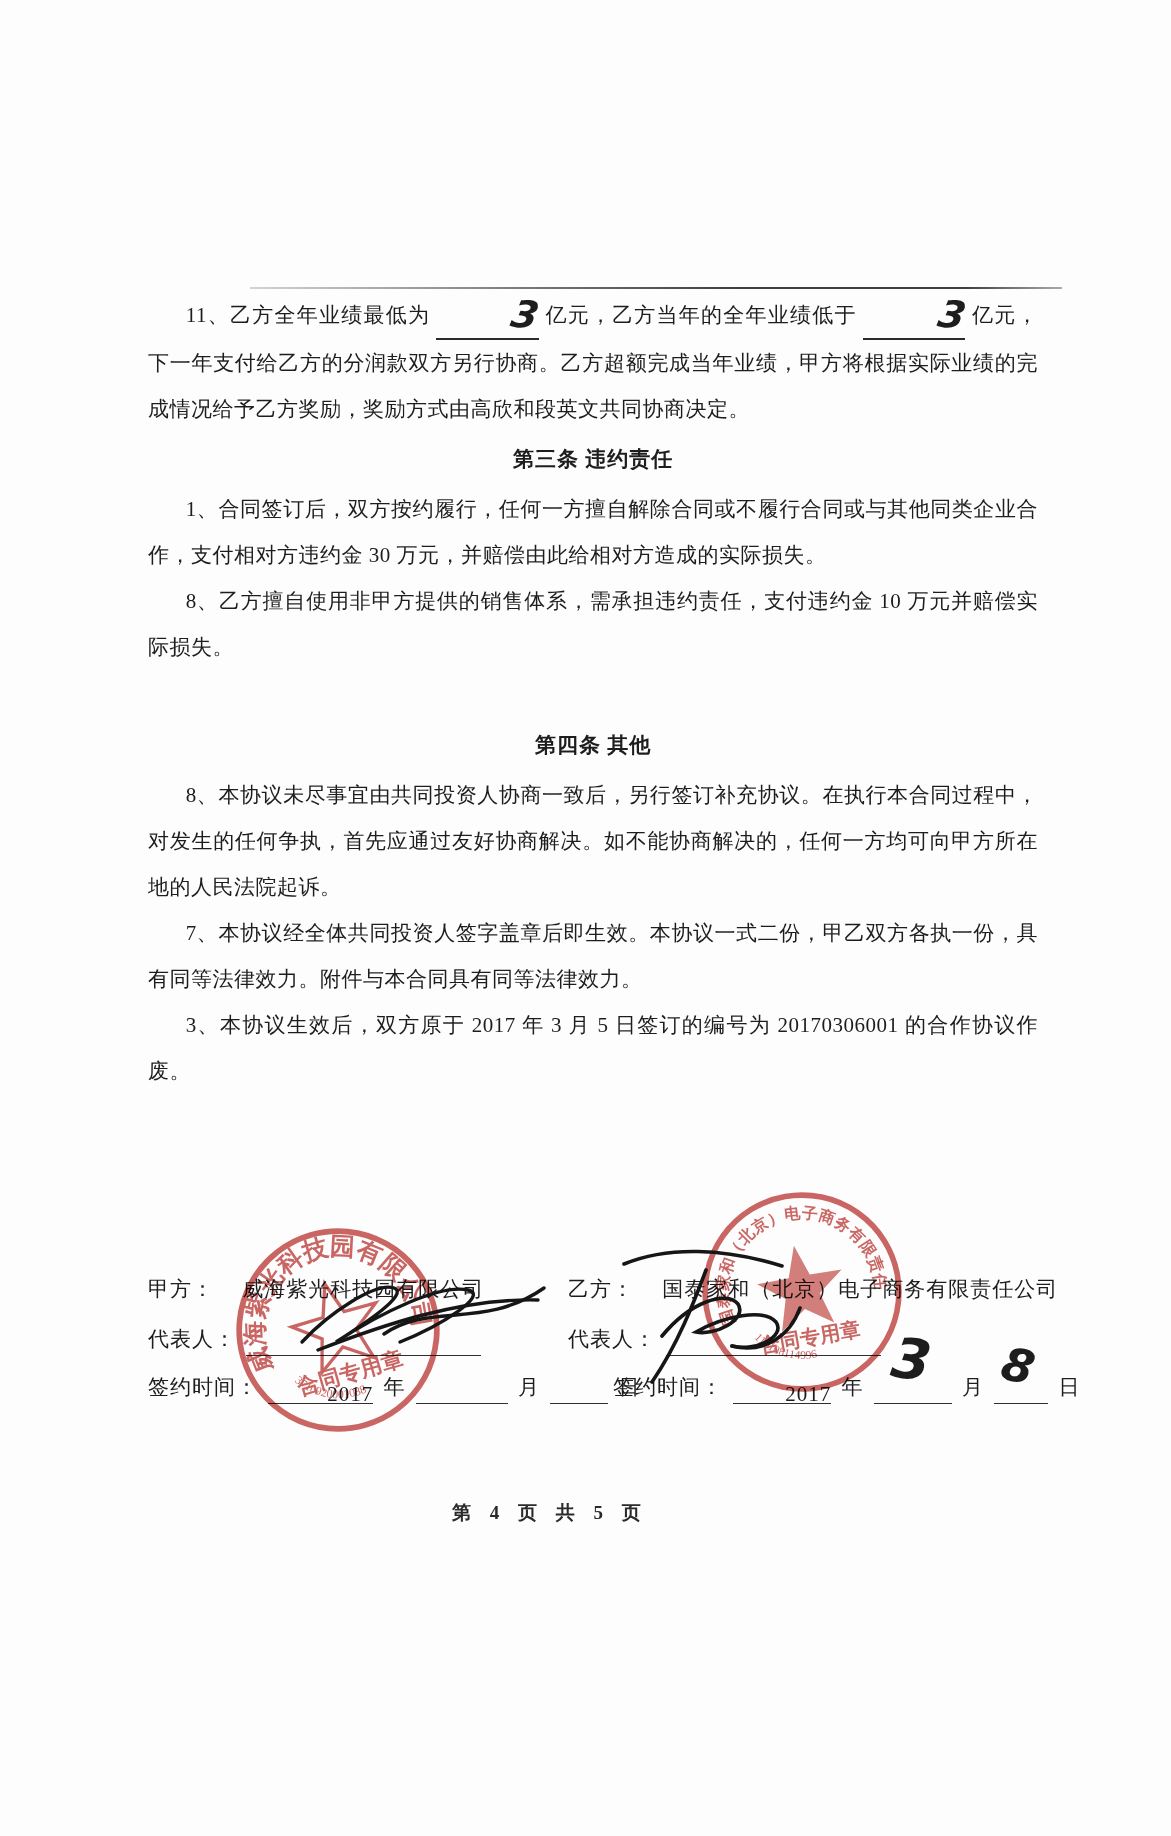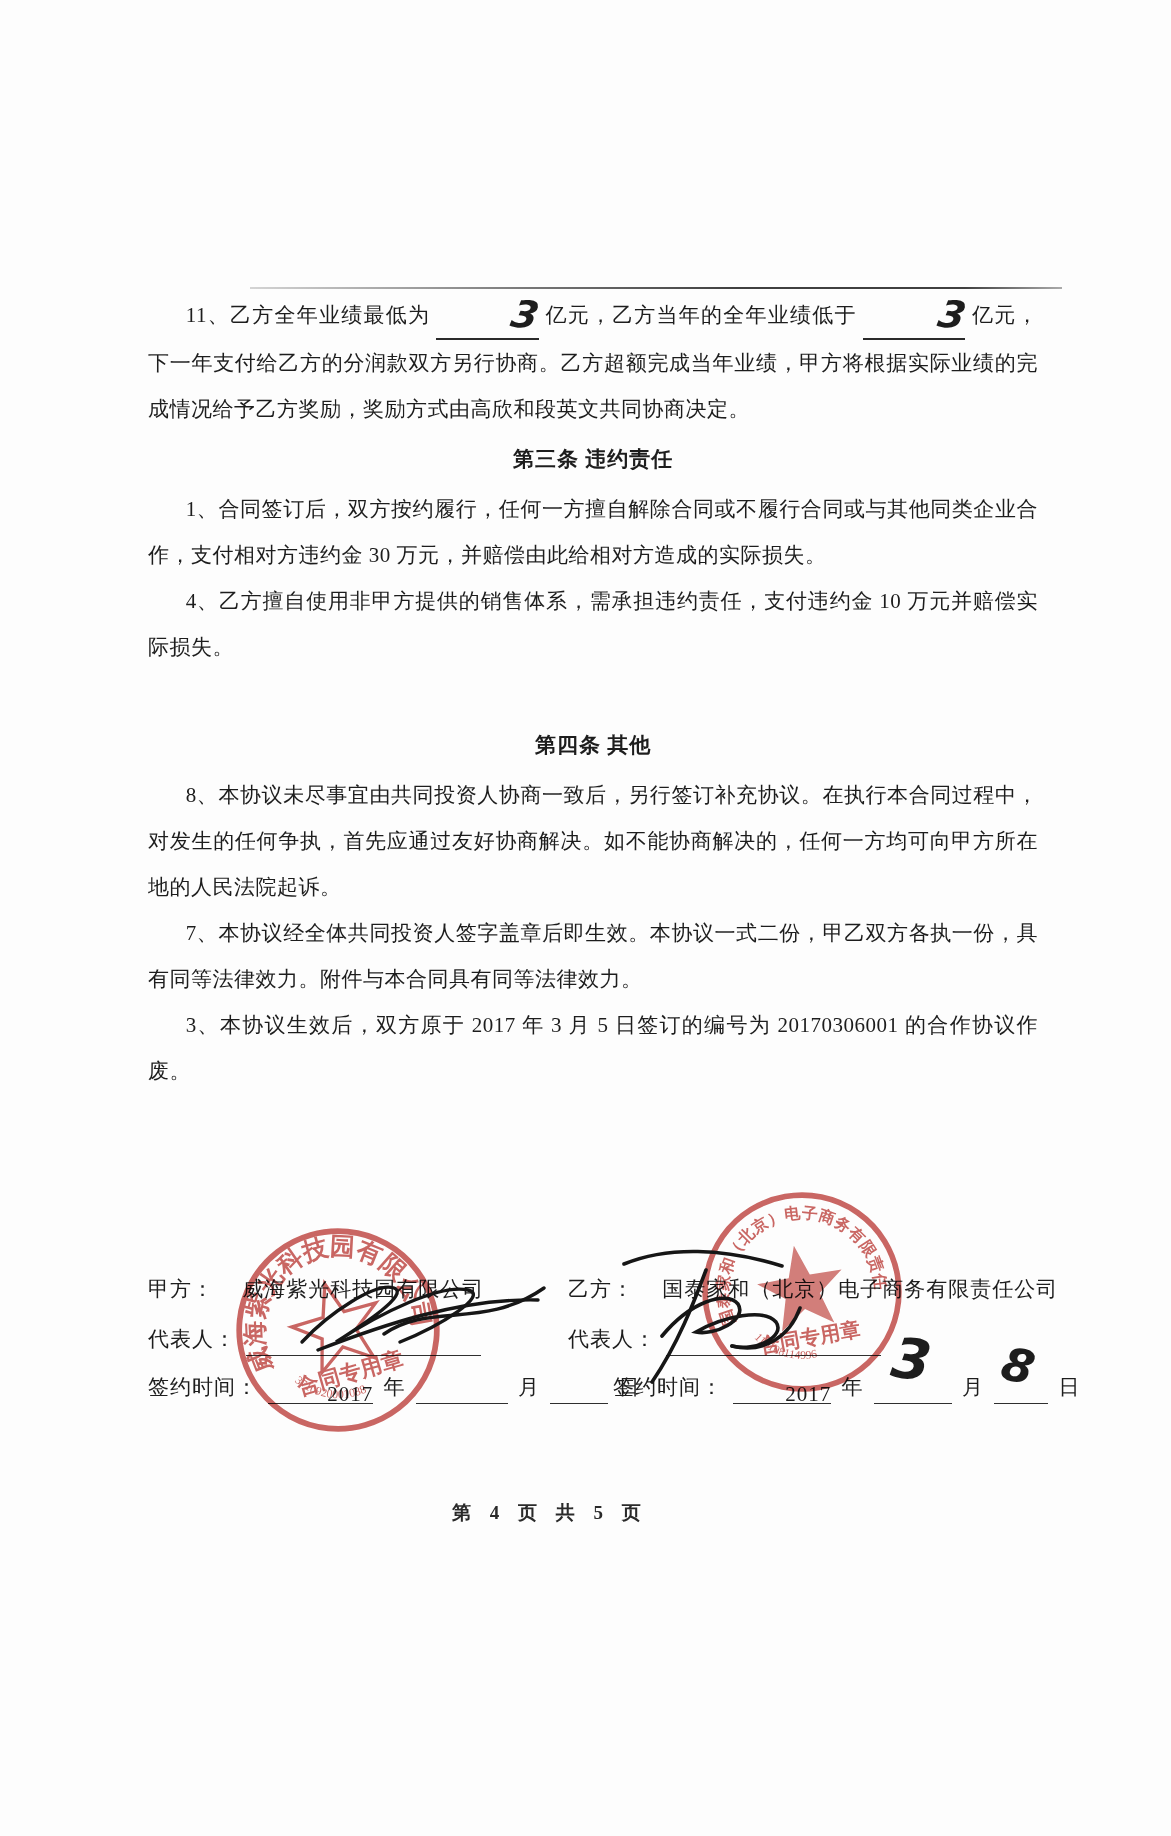--- a/index.html
+++ b/index.html
@@ -59,21 +59,21 @@
 <body>
 
 <div class="scan-line"></div>
 
 <div class="doc">
 
   <p class="p-indent"><span>11、乙方全年业绩最低为</span><span class="blank"><span class="hw hw-blank3">3</span></span><span>亿元，乙方当年的全年业绩低于</span><span class="blank"><span class="hw hw-blank3">3</span></span><span>亿元，下一年支付给乙方的分润款双方另行协商。乙方超额完成当年业绩，甲方将根据实际业绩的完成情况给予乙方奖励，奖励方式由高欣和段英文共同协商决定。</span></p>
 
   <h2 class="art">第三条  违约责任</h2>
   <p class="p-indent">1、合同签订后，双方按约履行，任何一方擅自解除合同或不履行合同或与其他同类企业合作，支付相对方违约金 30 万元，并赔偿由此给相对方造成的实际损失。</p>
-  <p class="p-indent">4、乙方擅自使用非甲方提供的销售体系，需承担违约责任，支付违约金 10 万元并赔偿实际损失。</p>
+  <p class="p-indent">8、乙方擅自使用非甲方提供的销售体系，需承担违约责任，支付违约金 10 万元并赔偿实际损失。</p>
 
   <h2 class="art gap-lg">第四条  其他</h2>
   <p class="p-indent">8、本协议未尽事宜由共同投资人协商一致后，另行签订补充协议。在执行本合同过程中，对发生的任何争执，首先应通过友好协商解决。如不能协商解决的，任何一方均可向甲方所在地的人民法院起诉。</p>
   <p class="p-indent">7、本协议经全体共同投资人签字盖章后即生效。本协议一式二份，甲乙双方各执一份，具有同等法律效力。附件与本合同具有同等法律效力。</p>
   <p class="p-indent">3、本协议生效后，双方原于 2017 年 3 月 5 日签订的编号为 20170306001 的合作协议作废。</p>
 </div>
 
 <div class="sig-row" style="left:148px;top:1272px;">
   <span class="sig-label">甲方：</span>
   <span class="sig-company">威海紫光科技园有限公司</span>

